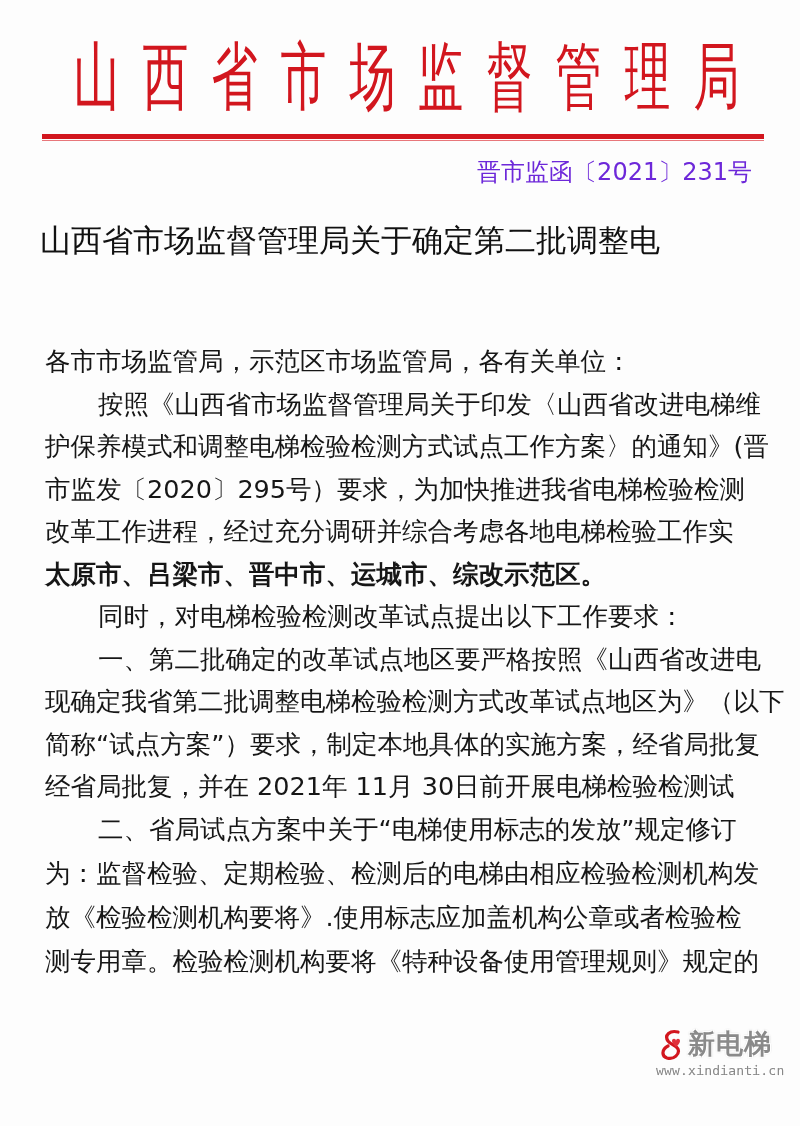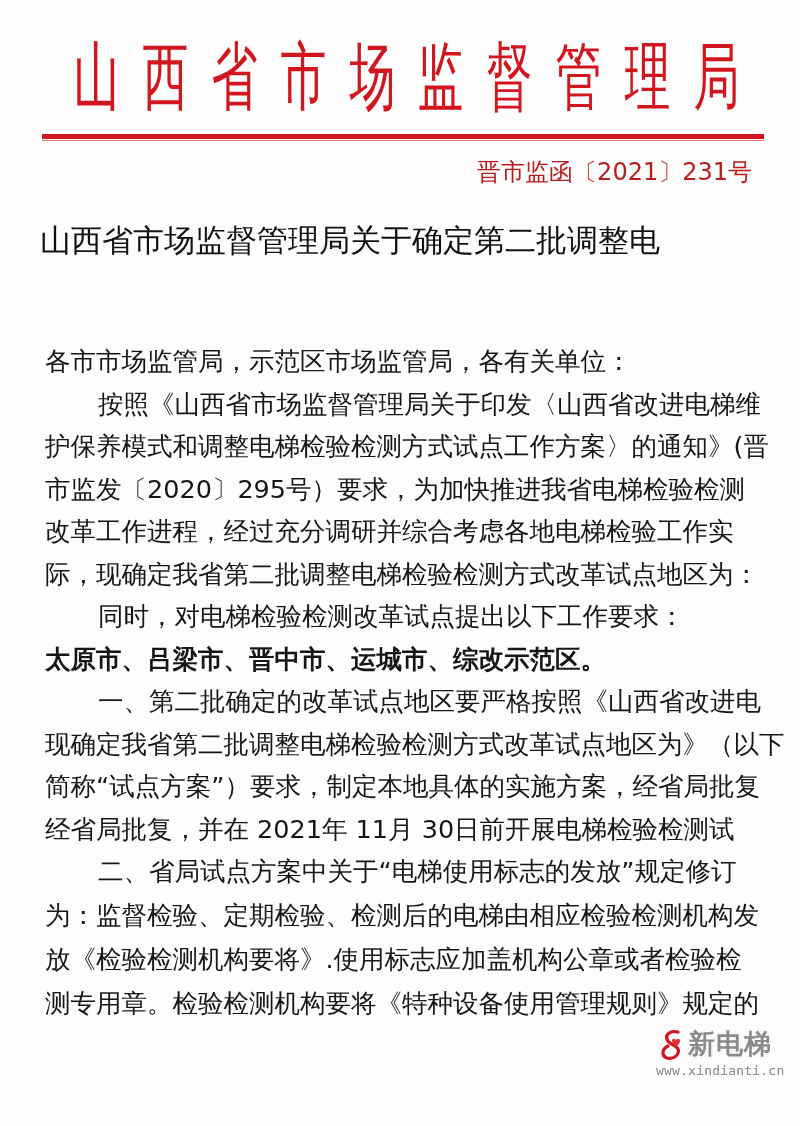--- a/index.html
+++ b/index.html
@@ -59,21 +59,21 @@
       width: 722px;
       height: 1px;
       background: #e8777b;
     }
     .doc-number {
       position: absolute;
       right: 48px;
       top: 156px;
       font-size: 24px;
       line-height: 32px;
-      color: #b91c1c;
+      color: #6d28d9;
       letter-spacing: 0px;
       white-space: nowrap;
     }
     .notice-title {
       position: absolute;
       left: 40px;
       top: 220px;
       width: 720px;
       font-size: 31px;
       line-height: 40px;
@@ -164,23 +164,22 @@
   <div class="notice-title">
     <div>山西省市场监督管理局关于确定第二批调整电</div>
   </div>
 
   <div class="body">
     <div class="line">各市市场监管局，示范区市场监管局，各有关单位：</div>
     <div class="line indent">按照《山西省市场监督管理局关于印发〈山西省改进电梯维</div>
     <div class="line">护保养模式和调整电梯检验检测方式试点工作方案〉的通知》(晋</div>
     <div class="line">市监发〔2020〕295号）要求，为加快推进我省电梯检验检测</div>
     <div class="line">改革工作进程，经过充分调研并综合考虑各地电梯检验工作实</div>
-    <div class="line">际，现确定我省第二批调整电梯检验检测方式改革试点地区为：</div>
+    <div class="line bold">太原市、吕梁市、晋中市、运城市、综改示范区。</div>
     <div class="line indent">同时，对电梯检验检测改革试点提出以下工作要求：</div>
-    <div class="line bold">太原市、吕梁市、晋中市、运城市、综改示范区。</div>
     <div class="line indent">一、第二批确定的改革试点地区要严格按照《山西省改进电</div>
     <div class="line">现确定我省第二批调整电梯检验检测方式改革试点地区为》（以下</div>
     <div class="line">简称“试点方案”）要求，制定本地具体的实施方案，经省局批复</div>
     <div class="line">经省局批复，并在 2021年 11月 30日前开展电梯检验检测试</div>
     <div class="line indent" style="height:44px">二、省局试点方案中关于“电梯使用标志的发放”规定修订</div>
     <div class="line" style="height:44px">为：监督检验、定期检验、检测后的电梯由相应检验检测机构发</div>
     <div class="line" style="height:44px">放《检验检测机构要将》.使用标志应加盖机构公章或者检验检</div>
     <div class="line">测专用章。检验检测机构要将《特种设备使用管理规则》规定的</div>
   </div>
 

